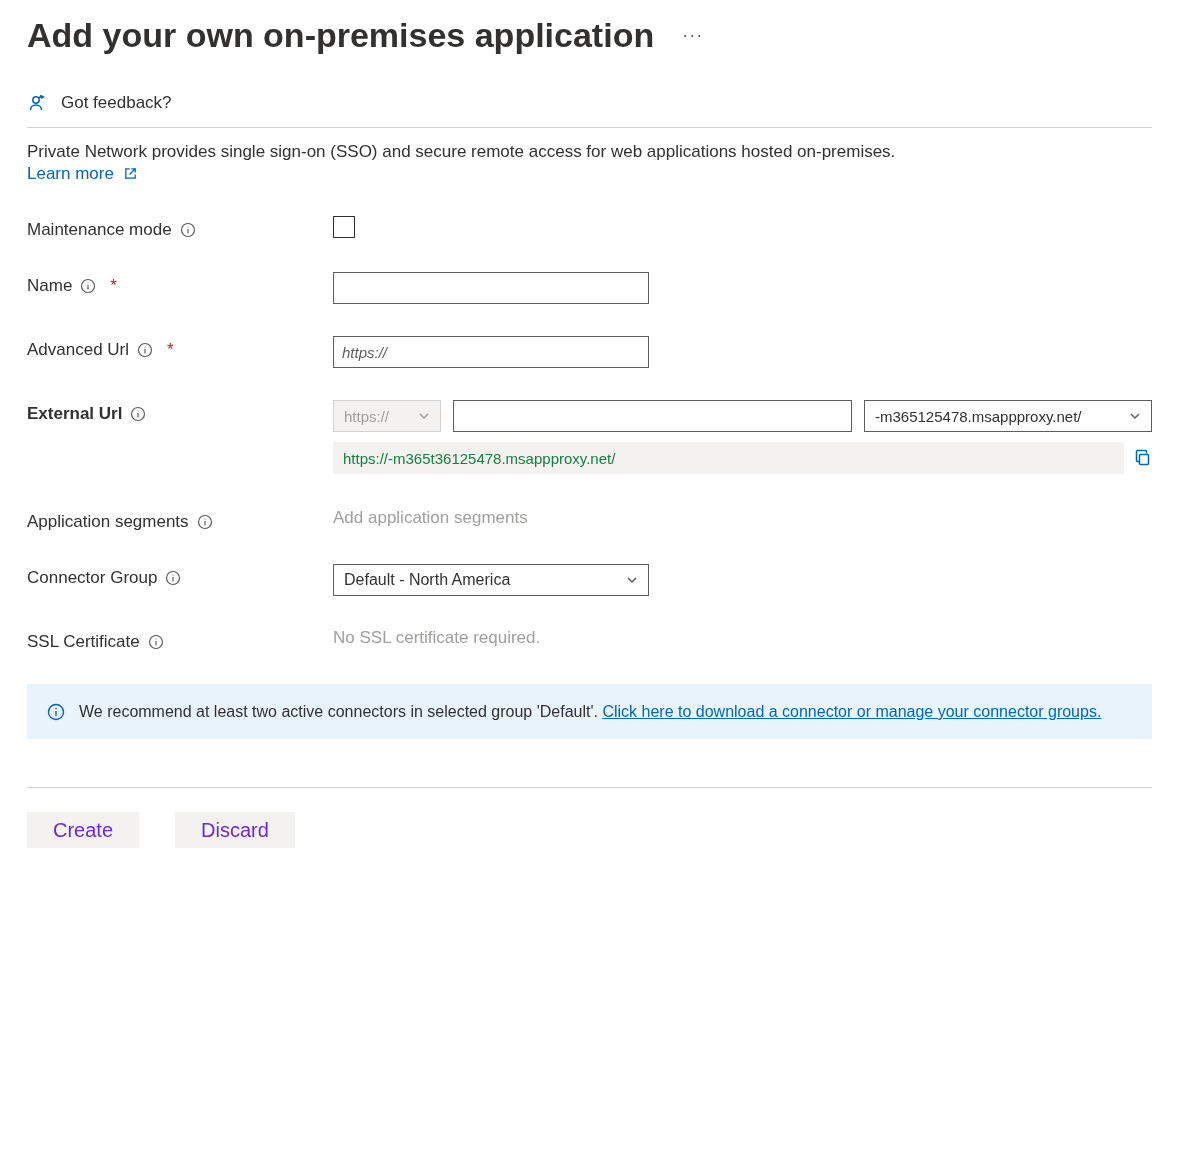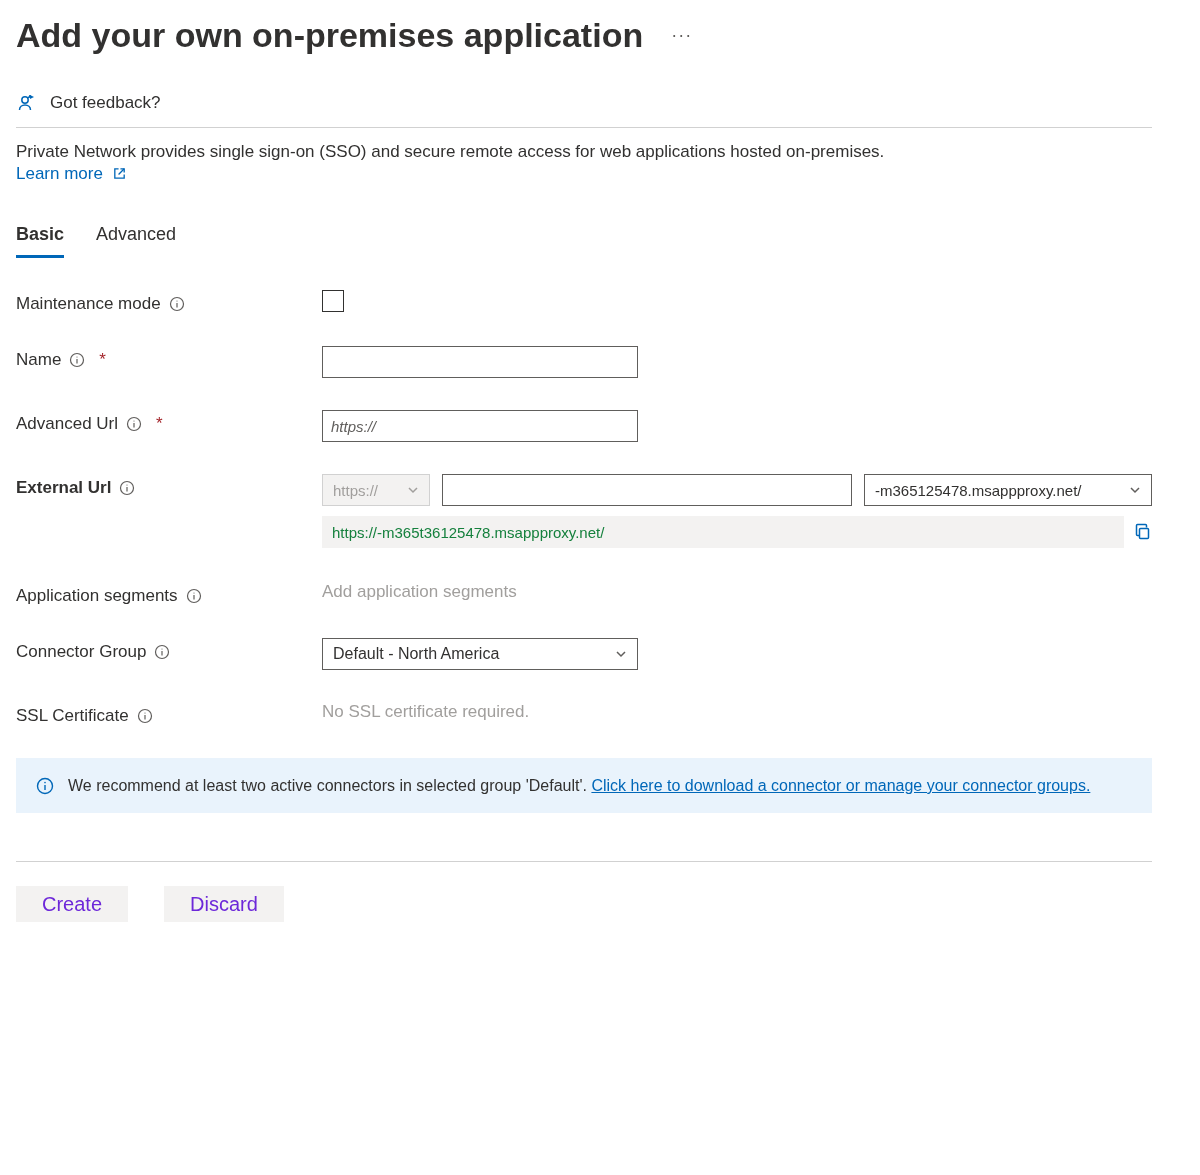--- a/index.html
+++ b/index.html
@@ -6,21 +6,21 @@
   body {
     margin: 0;
     padding: 0;
     font-family: "Segoe UI", -apple-system, BlinkMacSystemFont, sans-serif;
     font-size: 16px;
     color: #323130;
     background: #fff;
   }
   .page {
     width: 1180px;
-    padding: 16px 28px 28px 16px;
+    padding: 16px 28px 28px 27px;
   }
   .header-row {
     display: flex;
     align-items: center;
     gap: 28px;
     margin-bottom: 36px;
   }
   h1 {
     font-size: 34px;
     font-weight: 600;
@@ -168,24 +168,20 @@
       <span class="ext-icon">
         <svg width="15" height="15" viewBox="0 0 16 16" fill="none" stroke="#0067b8" stroke-width="1.4">
           <path d="M7 3H3v10h10V9"></path>
           <path d="M9 3h4v4"></path>
           <path d="M13 3L7 9"></path>
         </svg>
       </span>
     </a>
   </div>
 
-  <div class="tabs" role="tablist">
-    <div class="tab active">Basic</div>
-    <div class="tab">Advanced</div>
-  </div>
 
   <div class="form">
 
     <div class="row">
       <div class="label-col">
         <span>Maintenance mode</span>
         <span class="info-icon">
           <svg width="16" height="16" viewBox="0 0 16 16" fill="none" stroke="#605e5c" stroke-width="1.2">
               <circle cx="8" cy="8" r="6.5"></circle>
               <circle cx="8" cy="5" r="0.6" fill="#605e5c" stroke="none"></circle>

